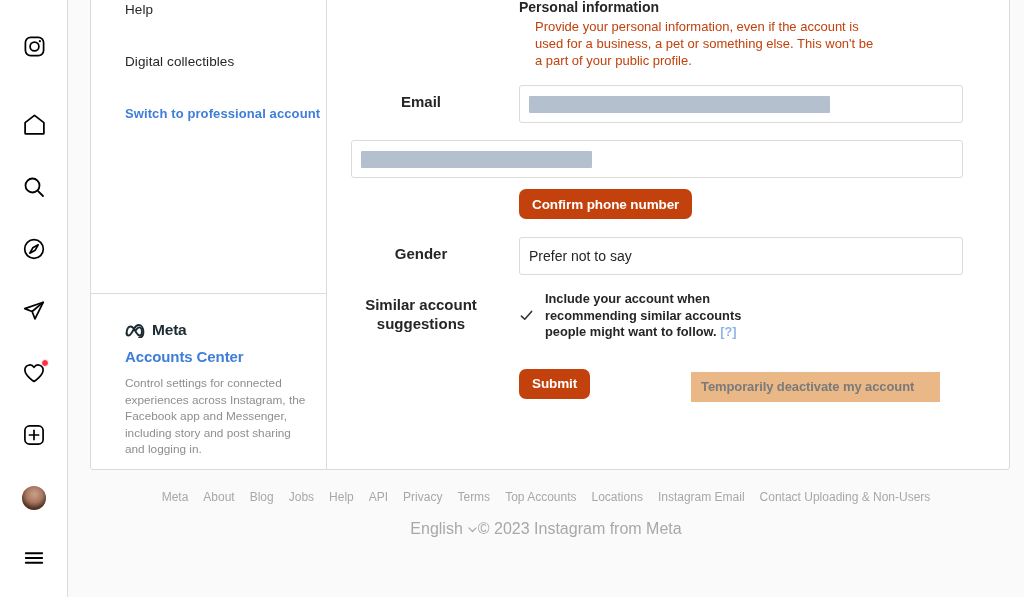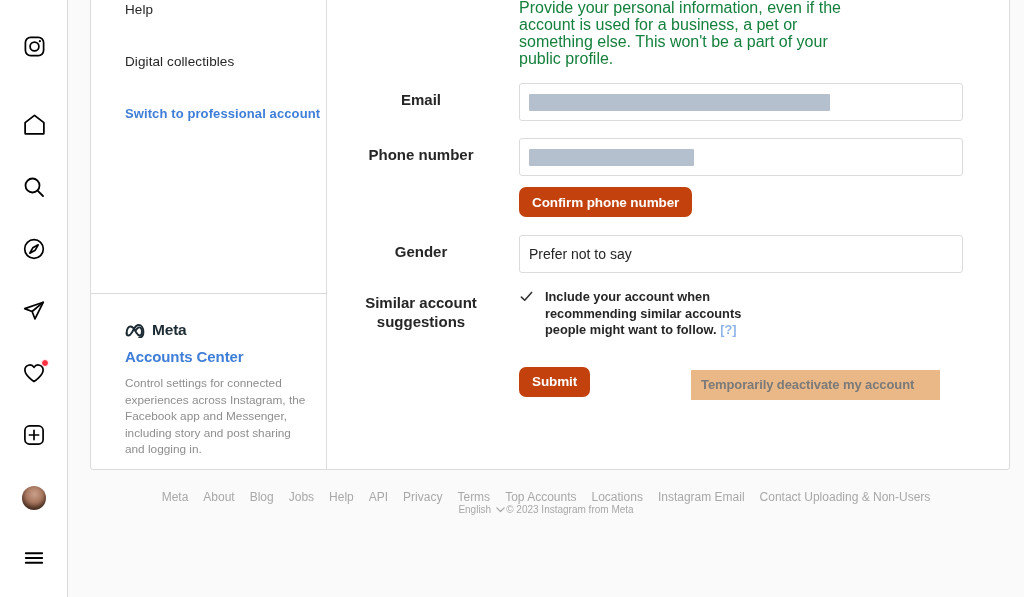--- a/index.html
+++ b/index.html
@@ -178,24 +178,25 @@
     margin-top: 36px;
     margin-bottom: 16px;
   }
   #personal-info-title {
     font-size: 14px;
     font-weight: 700;
     color: #262626;
     margin-bottom: 3px;
   }
   #personal-info-desc {
-    font-size: 16px;
+    font-size: 13px;
     line-height: 17px;
-    color: #15803d;
+    color: #c2410c;
     max-width: 348px;
+    margin-left: 16px;
   }
 
   .btn-blue {
     display: inline-flex;
     align-items: center;
     justify-content: center;
     height: 30px;
     padding: 0 13px;
     background: #c2410c;
     color: #ffffff;
@@ -203,21 +204,21 @@
     font-weight: 700;
     border: none;
     border-radius: 7px;
     letter-spacing: -.1px;
     cursor: pointer;
   }
 
   
   .check-wrap {
     display: flex;
-    align-items: flex-start;
+    align-items: center;
     gap: 11px;
     padding-top: 2px;
   }
   .checkbox {
     width: 15px; height: 15px;
     flex: 0 0 15px;
     color: #333333;
     display: flex;
     align-items: center;
     justify-content: center;
@@ -264,25 +265,25 @@
     justify-content: center;
     flex-wrap: wrap;
     gap: 15px;
   }
   .footer-link {
     font-size: 12px;
     color: #a8a8a8;
     cursor: pointer;
   }
   #footer-meta {
-    margin-top: 0;
+    margin-top: 16px;
     display: flex;
     justify-content: center;
     align-items: center;
-    font-size: 10px;
+    font-size: 16px;
     color: #a8a8a8;
   }
   #lang-select { display: flex; align-items: center; gap: 4px; cursor: pointer; }
   #lang-caret { display: block; }
 </style>
 </head>
 <body>
 
 <div id="app">
 
@@ -379,34 +380,34 @@
             <span>Meta</span>
           </div>
           <div id="accounts-center-link">Accounts Center</div>
           <div id="meta-desc">Control settings for connected experiences across Instagram, the Facebook app and Messenger, including story and post sharing and logging in.</div>
         </div>
       </aside>
 
       <div id="settings-form">
 
         <div id="personal-info-block">
+          <div id="personal-info-title">Personal information</div>
           <div id="personal-info-desc">Provide your personal information, even if the account is used for a business, a pet or something else. This won't be a part of your public profile.</div>
         </div>
 
         <div class="form-row">
           <div class="form-label">Email</div>
           <div class="form-control">
             <div class="text-input">
               <span class="redact-bar" style="width:71%"></span>
             </div>
           </div>
         </div>
 
         <div class="form-row" style="margin-bottom:11px">
-          <div class="form-label">Phone number</div>
           <div class="form-control">
             <div class="text-input">
               <span class="redact-bar" style="width:39%"></span>
             </div>
           </div>
         </div>
 
         <div class="form-row" style="margin-bottom:18px">
           <div class="form-label"></div>
           <div class="form-control">

